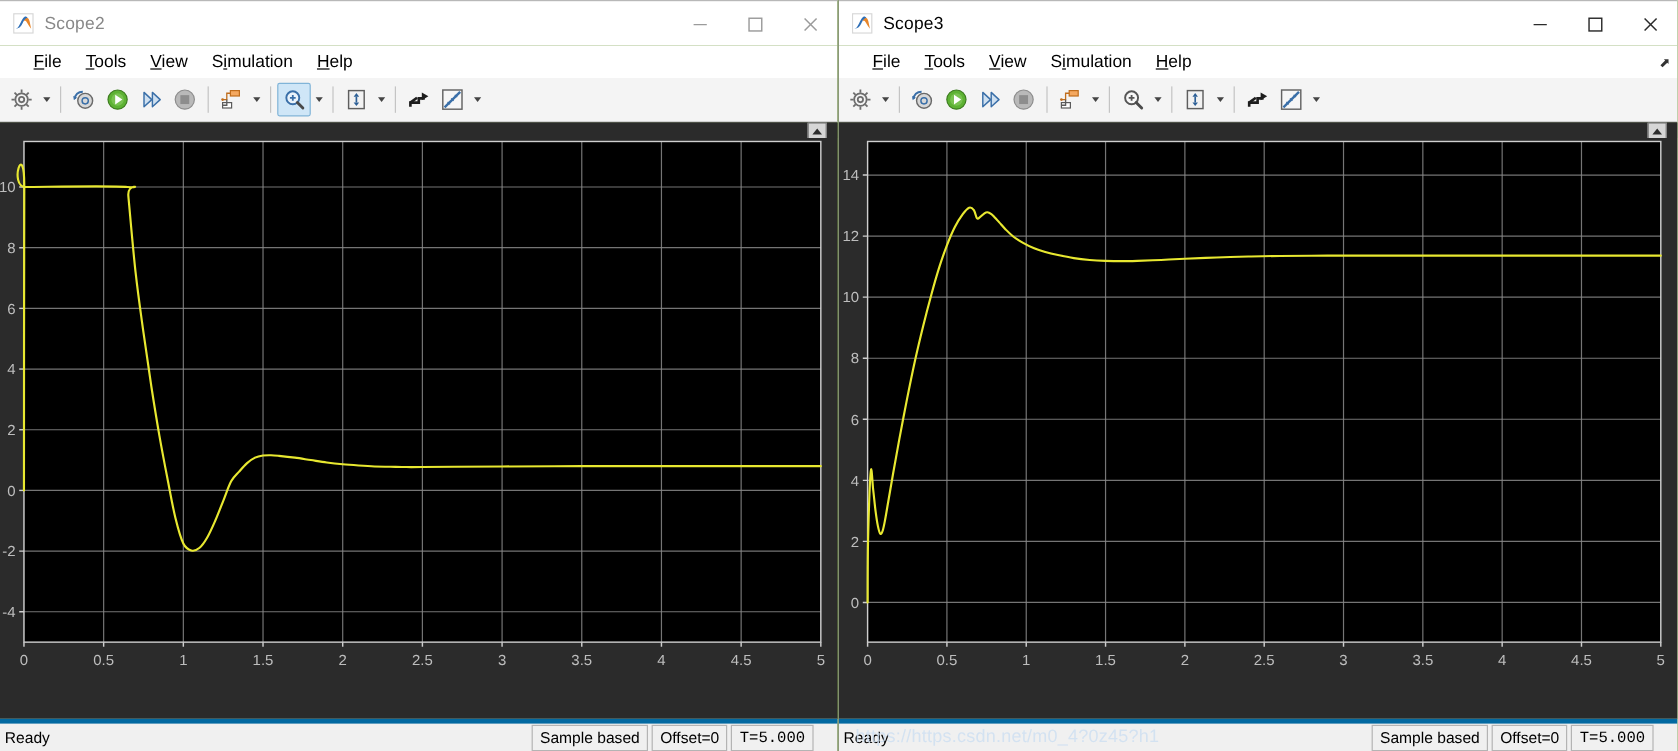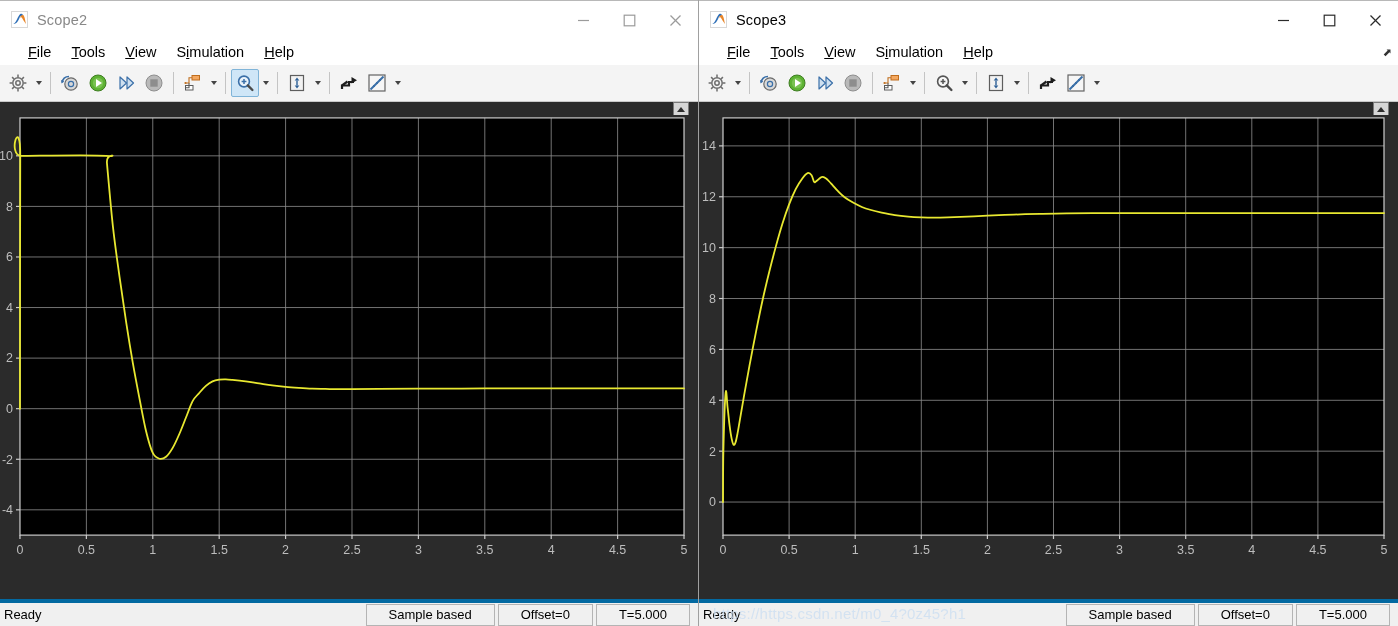--- a/index.html
+++ b/index.html
@@ -189,25 +189,25 @@
     color: #000;
     position: relative;
     padding-left: 4px;
   }
   .status-ready { flex: 1 1 auto; white-space: nowrap; }
   .status-cell {
     border: 1px solid #b4b4b4;
     background: #f0f0f0;
     height: 22px;
     display: flex; align-items: center;
-    padding: 0 22px;
+    padding: 0 6px;
     margin-right: 3px;
     white-space: nowrap;
   }
-  .status-cell:last-child { margin-right: 8px; }
+  .status-cell:last-child { margin-right: 20px; font-family: Liberation Mono, monospace; }
 
   .watermark {
     position: absolute;
     left: 14px; top: 2px;
     font-size: 15px;
     color: #cfe0f2;
     opacity: 0.85;
     white-space: nowrap;
     pointer-events: none;
     letter-spacing: 0.2px;

